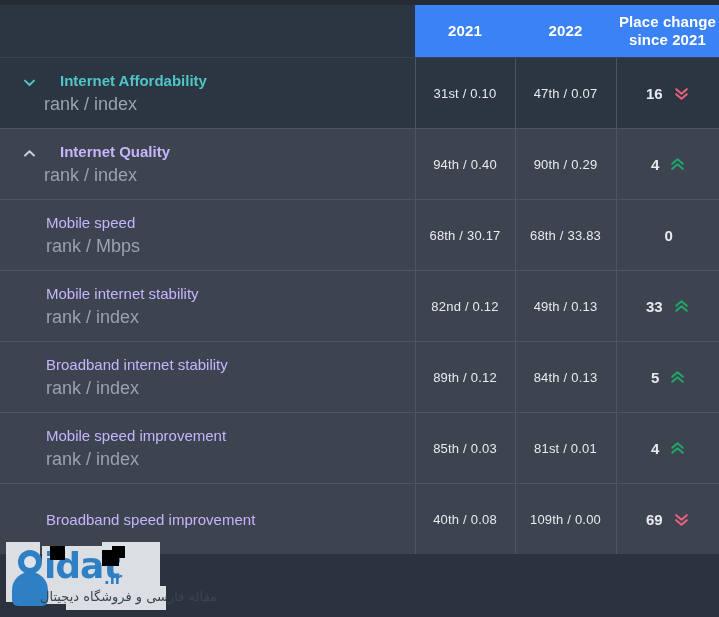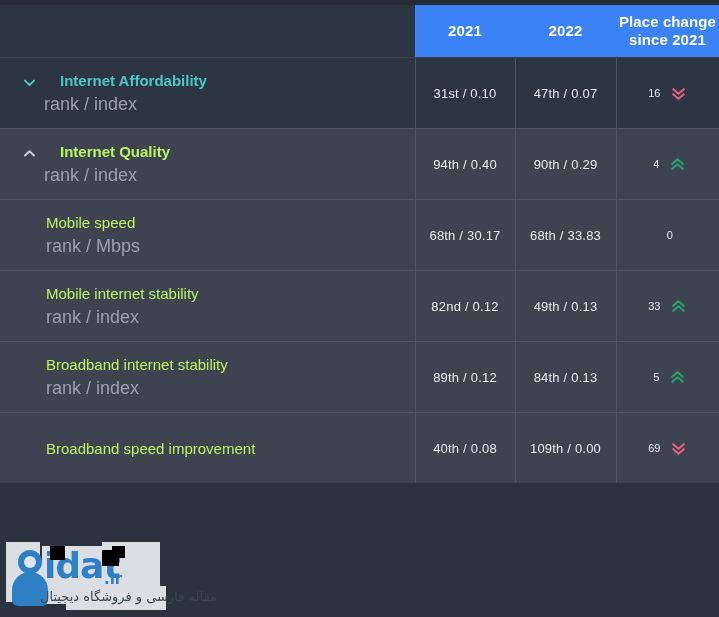--- a/index.html
+++ b/index.html
@@ -50,34 +50,35 @@
     border-left:1px solid #4d5561;
     color:#e8eaed;
     font-size:13px;
     letter-spacing:.2px;
     white-space:nowrap;
   }
   td.change-cell{
     text-align:center;
     border-left:1px solid #4d5561;
     color:#e8eaed;
-    font-size:11px;
+    font-size:15px;
     white-space:nowrap;
+    font-weight:bold;
   }
 
   .name-wrap{display:flex;align-items:flex-start;}
   .chev-toggle{
     width:22px;min-width:22px;
     display:flex;align-items:center;justify-content:flex-start;
     padding-top:2px;
   }
   .name-texts{display:flex;flex-direction:column;gap:7px;}
   .row-title{
     font-size:15px;
-    color:#bef264;
+    color:#c4b5fd;
     line-height:1;
   }
   .row-title.is-group{font-weight:bold;margin-left:16px;}
   .row-title.is-accent{color:#4ec6c6;font-weight:bold;}
   .row-sub{
     font-size:18px;
     color:#9aa2ad;
     line-height:1;
   }
   .child .name-wrap{padding-left:24px;}
@@ -276,20 +277,41 @@
                 <path d="M3.4 8.3 L9 3.4 L14.6 8.3"></path>
                 <path d="M3.4 13.6 L9 8.7 L14.6 13.6"></path>
               </svg>
             </span>
           </span></td>
       </tr>
       <tr class="child">
         <td class="name-cell">
           <div class="name-wrap">
             <div class="name-texts">
+              <span class="row-title">Mobile speed improvement</span>
+              <span class="row-sub">rank / index</span>
+            </div>
+          </div>
+        </td>
+        <td class="val-cell">85th / 0.03</td>
+        <td class="val-cell">81st / 0.01</td>
+        <td class="change-cell"><span class="change-inner">
+            <span class="chg-num">4</span>
+            <span>
+              <svg class="icon-up" width="17" height="17" viewBox="0 0 18 18">
+                <path d="M3.4 8.3 L9 3.4 L14.6 8.3"></path>
+                <path d="M3.4 13.6 L9 8.7 L14.6 13.6"></path>
+              </svg>
+            </span>
+          </span></td>
+      </tr>
+      <tr class="child">
+        <td class="name-cell">
+          <div class="name-wrap">
+            <div class="name-texts">
               <span class="row-title">Broadband speed improvement</span>
             </div>
           </div>
         </td>
         <td class="val-cell">40th / 0.08</td>
         <td class="val-cell">109th / 0.00</td>
         <td class="change-cell"><span class="change-inner">
             <span class="chg-num">69</span>
             <span>
               <svg class="icon-down" width="17" height="17" viewBox="0 0 18 18">

